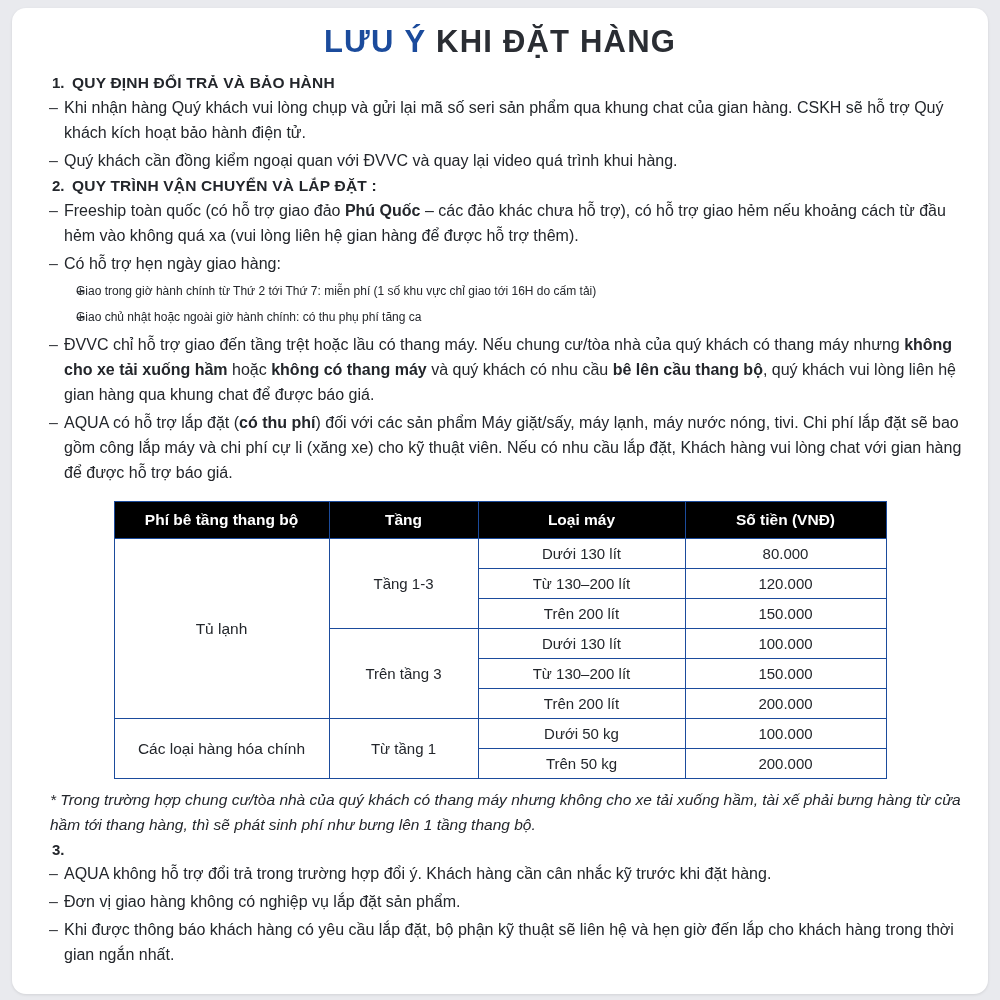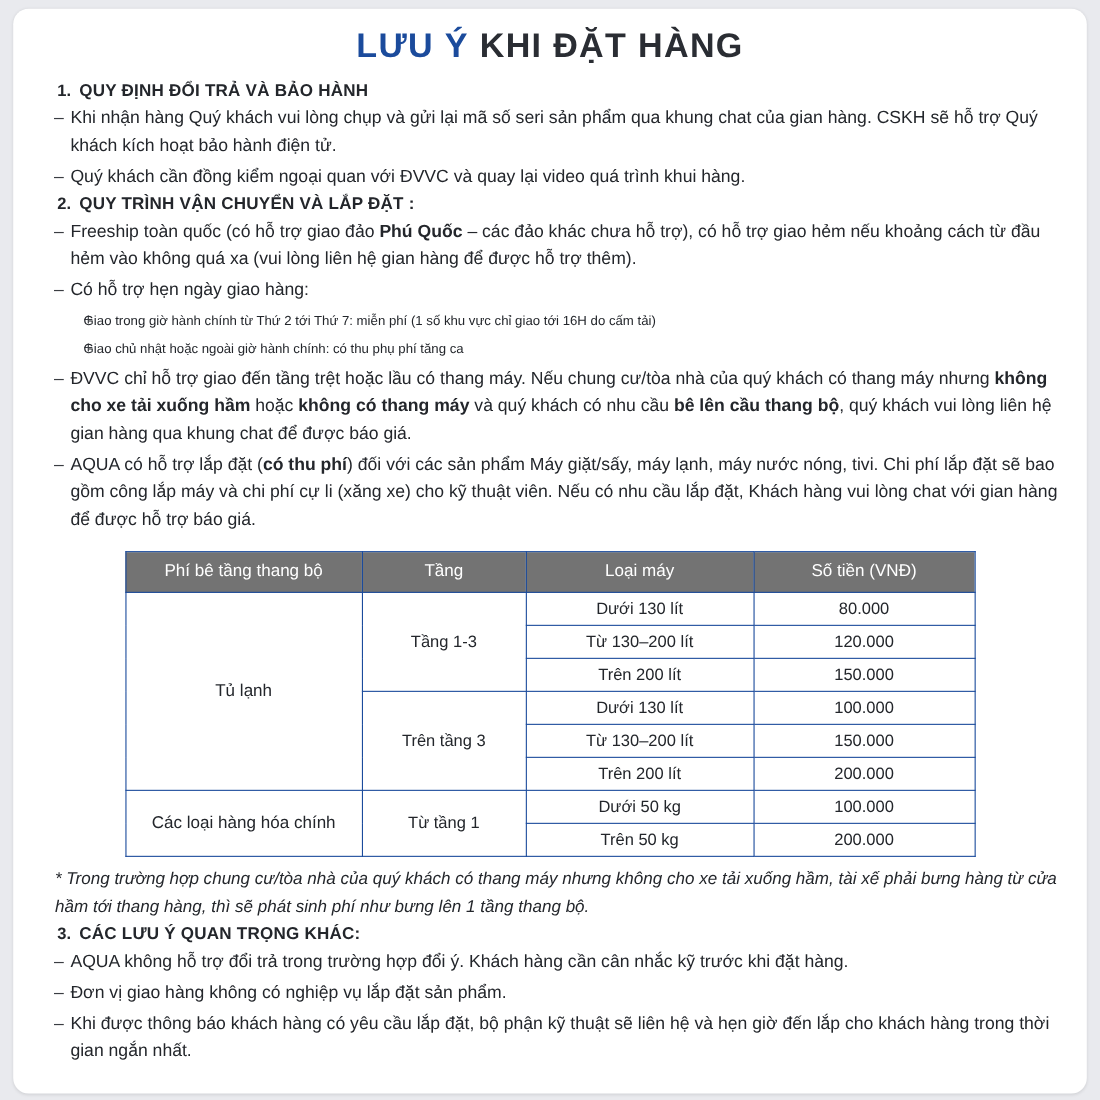--- a/index.html
+++ b/index.html
@@ -120,23 +120,23 @@
     font-size: 15px;
     color: #23262b;
   }
   table.fee th, table.fee td {
     border: 1px solid #1b4b9c;
     text-align: center;
     vertical-align: middle;
     padding: 6px 4px;
   }
   table.fee thead th {
-    background: #737373;
+    background: #000000;
     color: #ffffff;
-    font-weight: normal;
+    font-weight: bold;
     font-size: 15.5px;
     padding: 9px 4px;
     border-color: #1b4b9c;
   }
   table.fee td.rowlabel {
     font-size: 15.5px;
   }
   .note {
     font-style: italic;
     font-size: 15.5px;
@@ -251,21 +251,20 @@
             <td>200.000</td>
           </tr>
         </tbody>
       </table>
     </div>
 
     <div class="note">* Trong trường hợp chung cư/tòa nhà của quý khách có thang máy nhưng không cho xe tải xuống hầm, tài xế phải bưng hàng từ cửa hầm tới thang hàng, thì sẽ phát sinh phí như bưng lên 1 tầng thang bộ.</div>
 
     <div class="num-row">
       <span class="num">3.</span>
-      <span class="num-text">CÁC LƯU Ý QUAN TRỌNG KHÁC:</span>
     </div>
     <div class="dash-row">
       <span class="dash">–</span>
       <span class="dash-text">AQUA không hỗ trợ đổi trả trong trường hợp đổi ý. Khách hàng cần cân nhắc kỹ trước khi đặt hàng.</span>
     </div>
     <div class="dash-row">
       <span class="dash">–</span>
       <span class="dash-text">Đơn vị giao hàng không có nghiệp vụ lắp đặt sản phẩm.</span>
     </div>
     <div class="dash-row">

